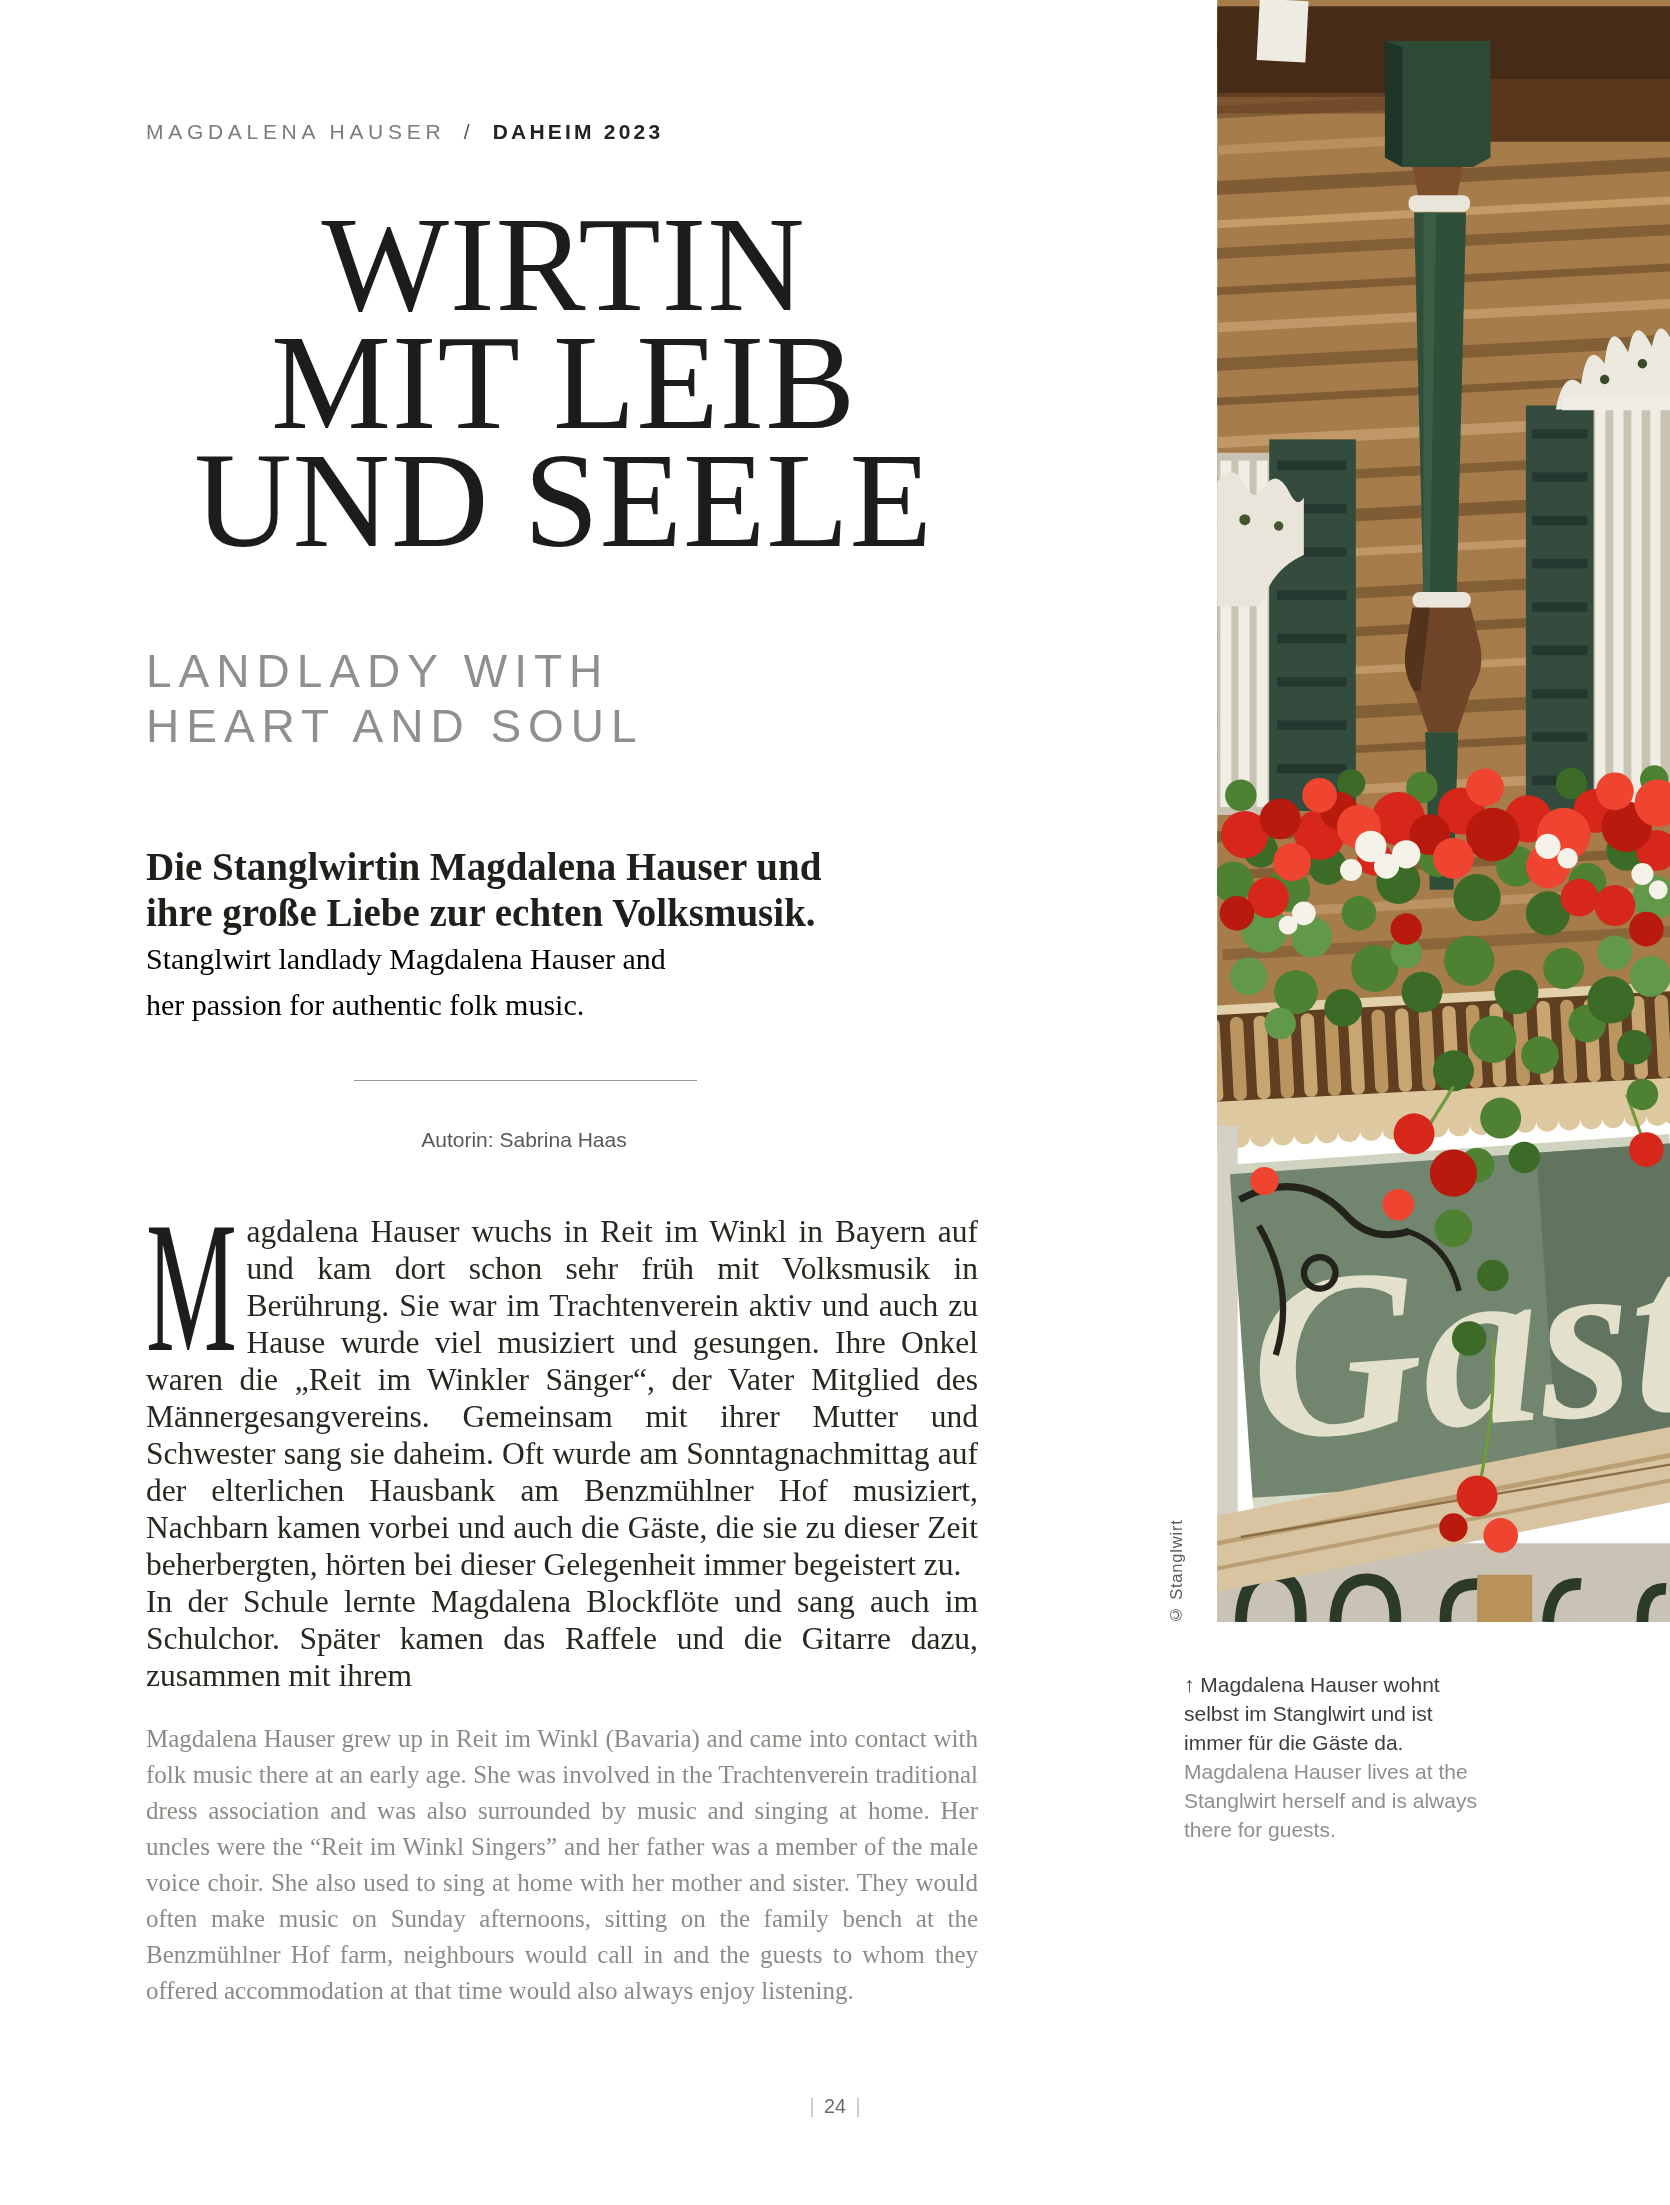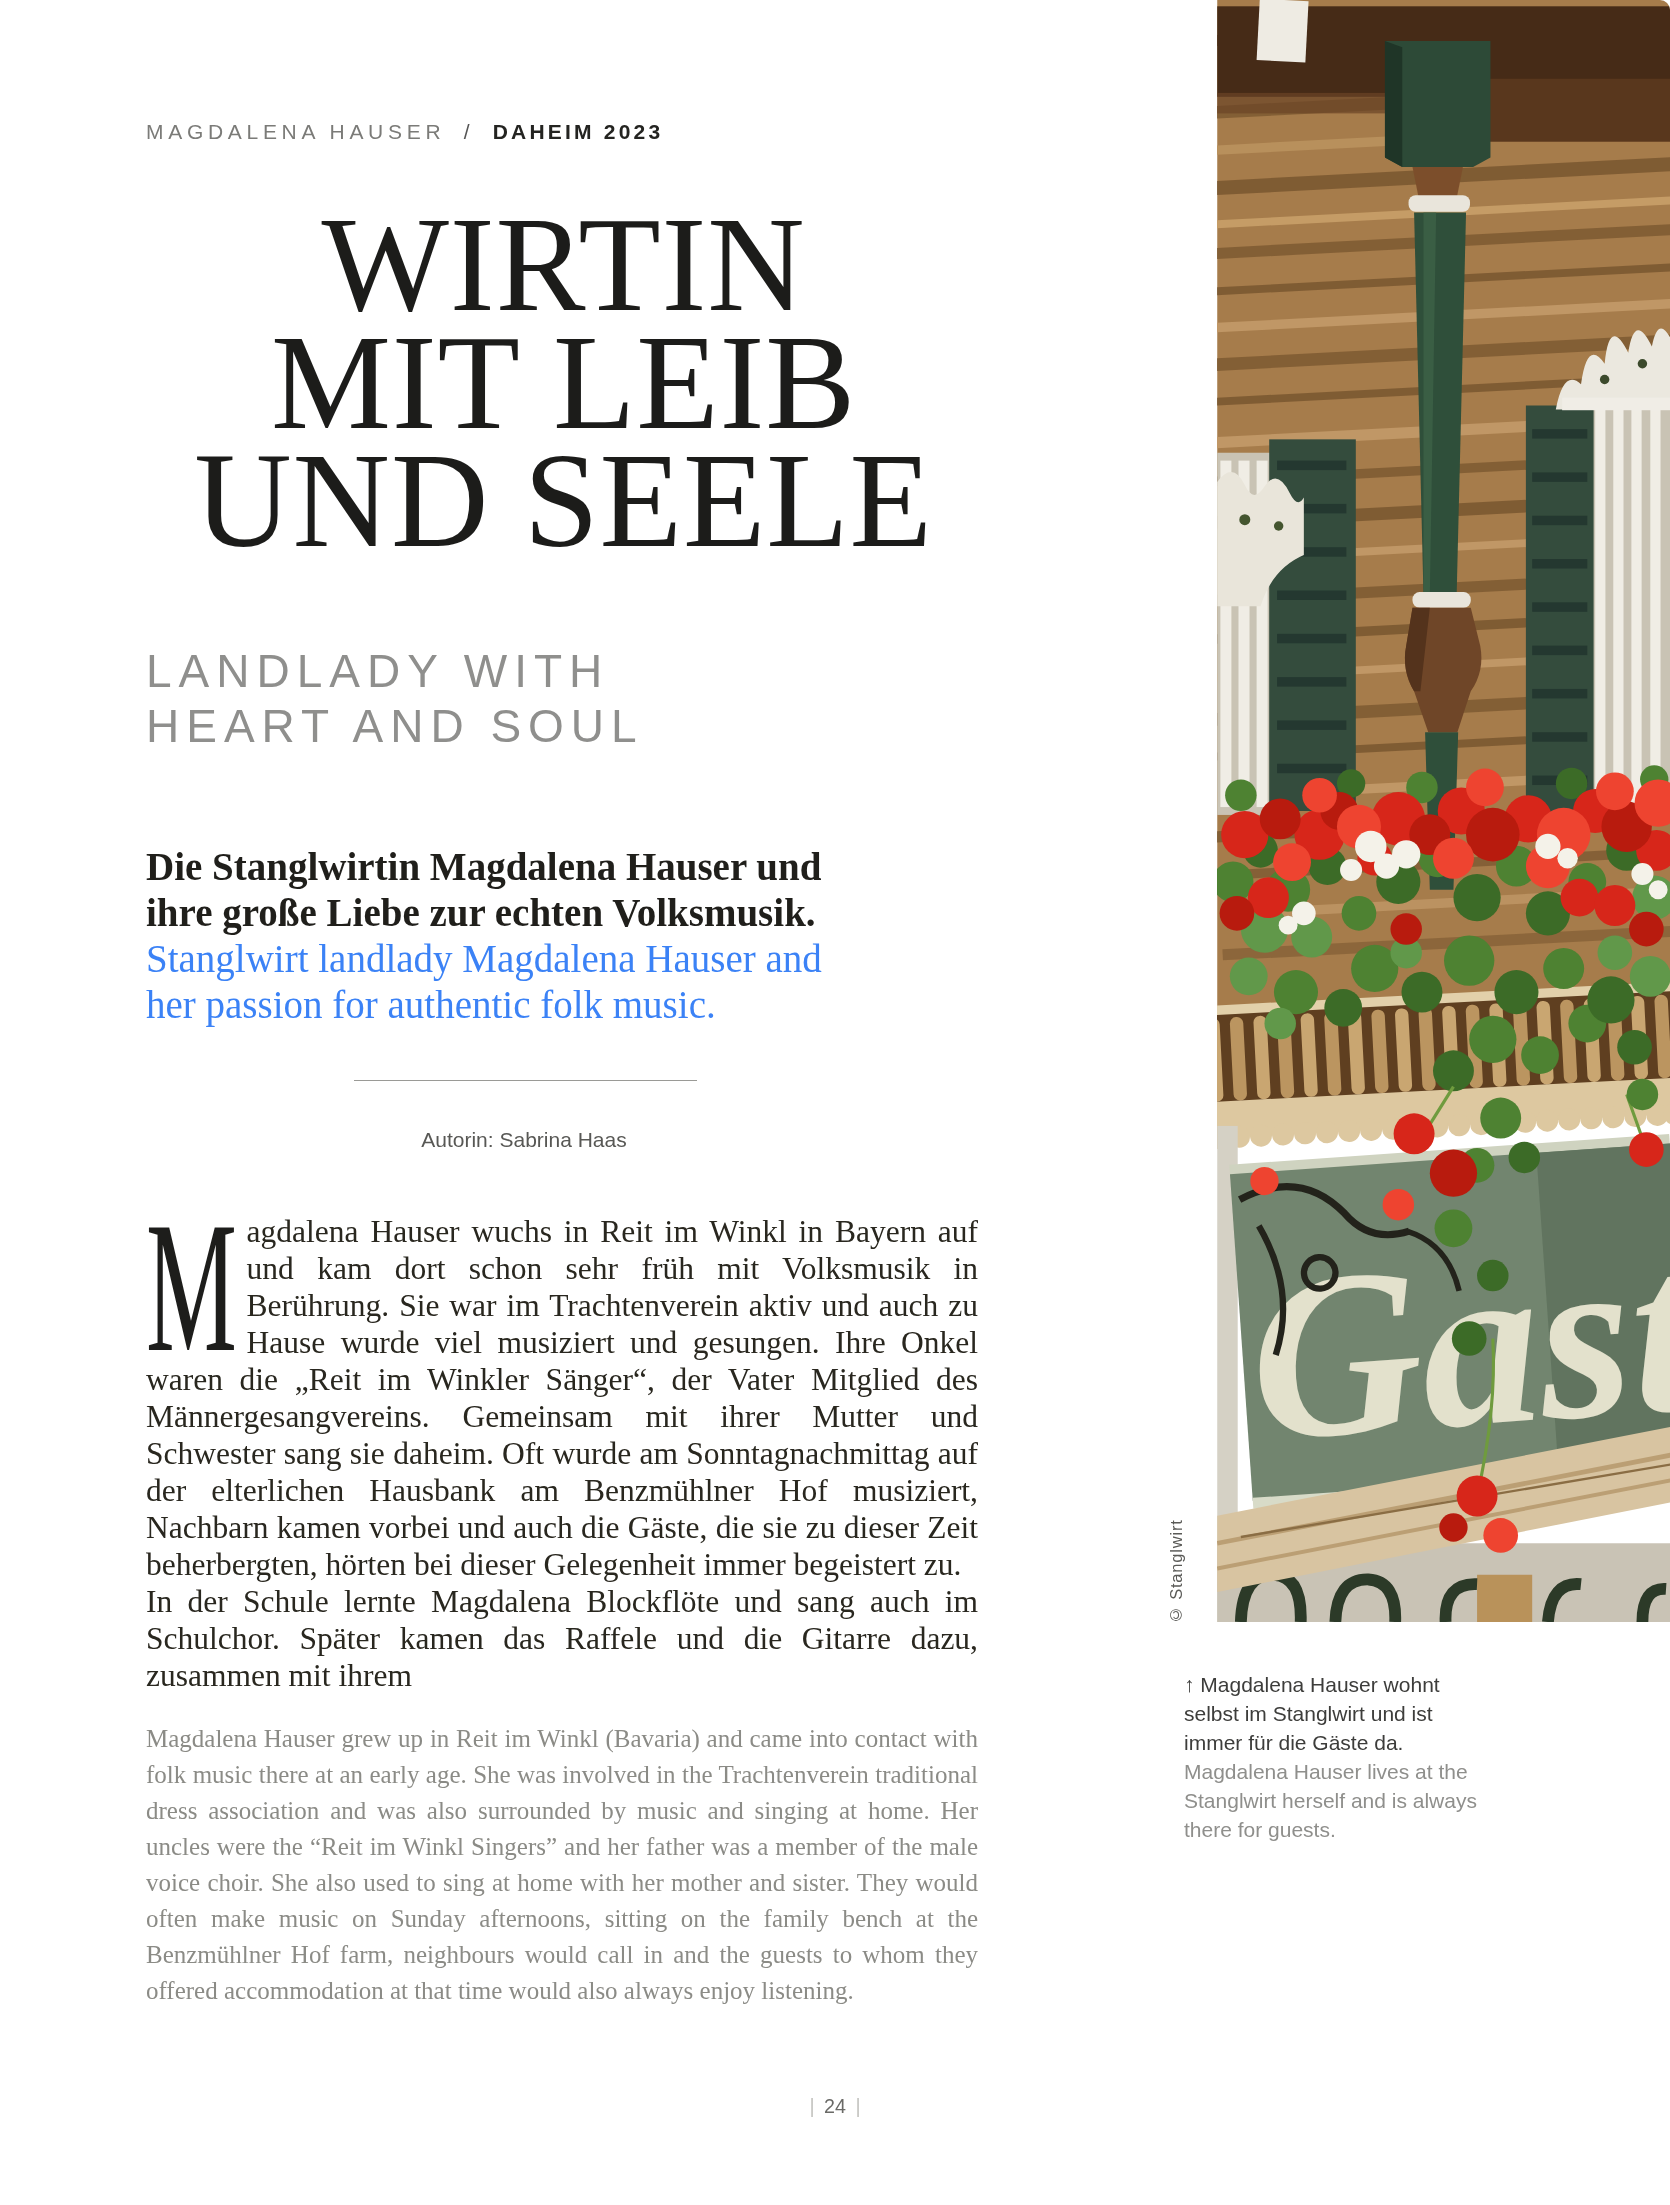--- a/index.html
+++ b/index.html
@@ -1,34 +1,34 @@
 <!DOCTYPE html>
 <html style="font-size:12.6px"><head>
 <meta charset="utf-8">
 <style>
   html,body{margin:0;padding:0;background:#ffffff;}
   .page{position:relative;width:1670px;height:2205px;background:#ffffff;overflow:hidden;
-        font-family:"Liberation Serif",serif;color:#222;border-radius:10px;}
+        font-family:"Liberation Serif",serif;color:#222;}
   
   .kicker{position:absolute;top:120px;left:146px;font-family:"Liberation Sans",sans-serif;
           font-size:21px;letter-spacing:4.7px;white-space:nowrap;}
   .kicker .k-name{color:#7b7b78;}
   .kicker .k-sep{color:#555;margin:0 7.9px;font-weight:normal;}
   .kicker .k-issue{color:#242421;font-weight:bold;letter-spacing:3.2px;}
   
   .headline{position:absolute;top:206px;left:146px;width:835px;margin:0;text-align:center;
             font-weight:normal;font-size:135px;line-height:118px;color:#1c1c1a;letter-spacing:0.8px;}
   
   .subtitle{position:absolute;top:644px;left:146px;width:835px;text-align:left;
             font-family:"Liberation Sans",sans-serif;font-size:46px;line-height:55px;
             color:#8f8f8d;letter-spacing:7px;}
   
   .intro{position:absolute;top:844px;left:146px;width:835px;text-align:left;}
   .intro-de{font-weight:bold;color:#201f1b;font-size:39px;line-height:46px;}
-  .intro-en{color:#3b82f6;font-size:39px;line-height:46px;}
+  .intro-en{color:#000000;font-size:30px;line-height:46px;}
   
   .divider{position:absolute;top:1080px;left:354px;width:343px;border:none;margin:0;
            border-top:1.6px solid #9a9a96;}
   .byline{position:absolute;top:1128px;left:146px;width:756px;text-align:center;
           font-family:"Liberation Sans",sans-serif;font-size:21px;color:#58585545;color:#585855;}
   
   .body-de{position:absolute;top:1213px;left:146px;width:832px;font-size:31.5px;line-height:37px;
            color:#29271f;text-align:justify;}
   .body-de p{margin:0;}
   .dropcap-box{float:left;width:88px;height:134px;margin:4.7px 12.6px 0 0;position:relative;}

